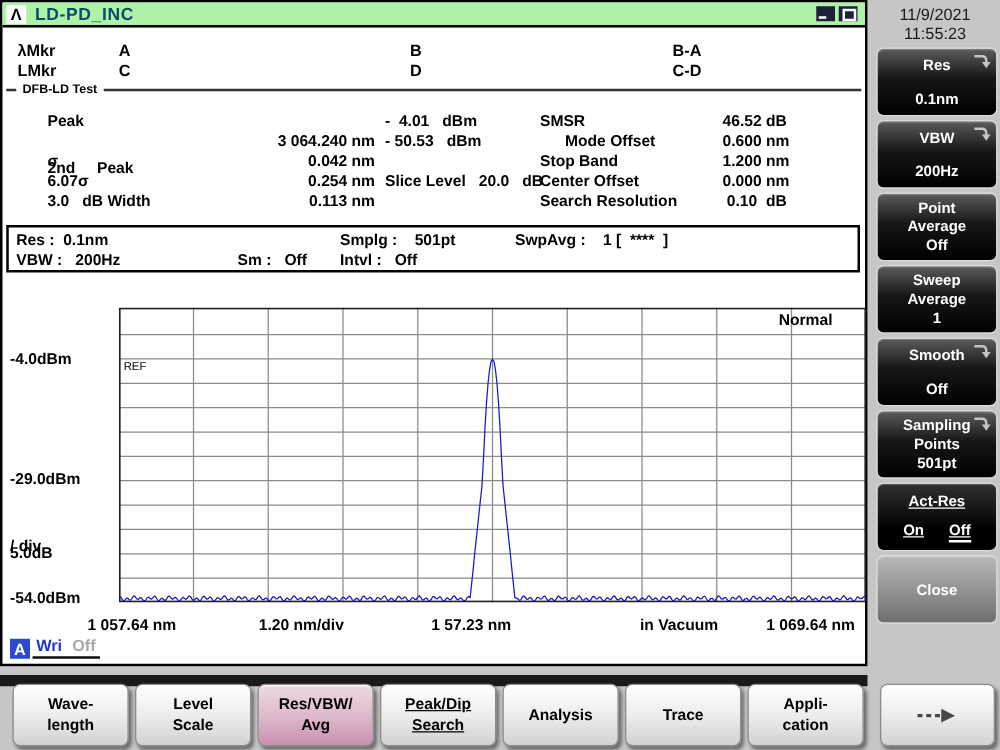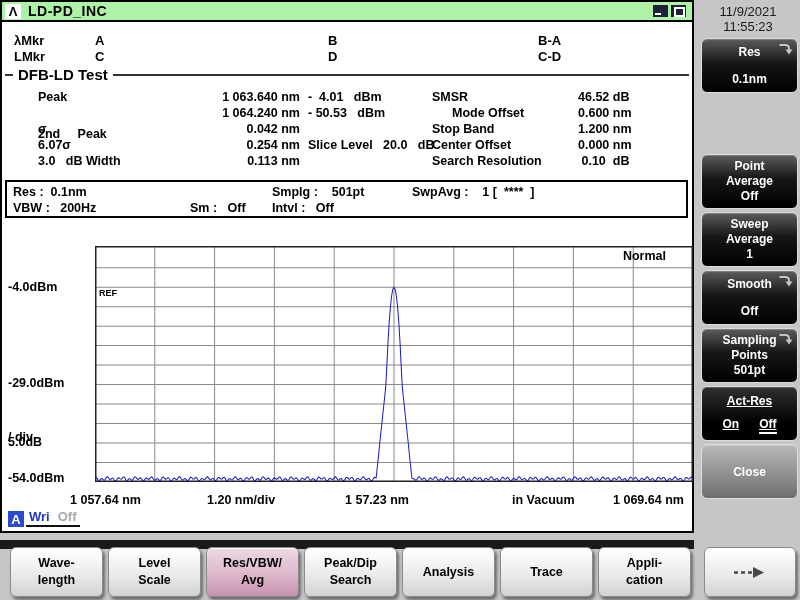--- a/index.html
+++ b/index.html
@@ -4,30 +4,30 @@
 <style>
   html,body{margin:0;padding:0;background:#c6c6c6;}
   .stage{position:relative;width:800px;height:600px;background:#c6c6c6;
          font-family:"Liberation Sans",sans-serif;overflow:hidden;}
   .screen{position:absolute;left:0;top:0;width:694px;height:533px;background:#fff;
           border:2px solid #000;box-sizing:border-box;}
   .titlebar{position:absolute;left:2px;top:2px;width:690px;height:20px;background:#aef2a8;
             border-bottom:2px solid #000;display:flex;align-items:center;box-sizing:border-box;}
   .logo{width:16px;height:15px;background:#fff;margin-left:3px;display:flex;align-items:center;
         justify-content:center;font-weight:bold;font-size:13px;color:#000;}
-  .wtitle{font-weight:bold;font-size:14px;margin-left:7px;color:#000000;letter-spacing:.5px;}
+  .wtitle{font-weight:bold;font-size:14px;margin-left:7px;color:#0c4a6e;letter-spacing:.5px;}
   .winicons{margin-left:auto;margin-right:6px;display:flex;gap:3px;}
   .win-icon{width:15px;height:12px;background:#20203a;position:relative;}
   .win-icon.min::after{content:"";position:absolute;left:2px;bottom:2px;width:6px;height:2px;background:#fff;}
   .win-icon.max::after{content:"";position:absolute;left:3px;top:2px;width:7px;height:6px;border:2px solid #fff;}
   .t{position:absolute;font-weight:bold;font-size:13px;color:#000;white-space:pre;}
   .t12{position:absolute;font-weight:bold;font-size:12.5px;color:#000;white-space:pre;}
   .sep{position:absolute;left:5px;top:66px;width:684px;display:flex;align-items:center;}
   .sep .ln{border-top:2px solid #333;height:0;}
-  .sep .txt{font-weight:bold;font-size:15px;padding:0 5px;white-space:pre;}
+  .sep .txt{font-weight:bold;font-size:10px;padding:0 5px;white-space:pre;}
   .setbox{position:absolute;left:5px;top:180px;width:683px;height:38px;border:2px solid #000;box-sizing:border-box;}
   .plotwrap{position:absolute;left:95px;top:246px;width:598px;height:236px;}
   .sk{position:absolute;left:701px;width:97px;border-radius:6px;border:1px solid #dcdcdc;
       background:linear-gradient(180deg,#5c5c5c 0%,#161616 45%,#000 100%);
       color:#fff;font-weight:bold;font-size:12px;display:flex;flex-direction:column;
       align-items:center;justify-content:center;text-align:center;box-sizing:border-box;
       box-shadow:inset 0 1px 1px rgba(255,255,255,.25);}
   .sk .gap2{height:13px;}
   .sk .ln3{line-height:15px;}
   .sk-arrow{position:absolute;top:3px;right:4px;}
@@ -76,24 +76,23 @@
   <div class="t" style="left:328px;top:49px;">D</div>
   <div class="t" style="left:538px;top:49px;">C-D</div>
 
   <div class="sep">
     <div class="ln" style="width:8px;"></div>
     <div class="txt">DFB-LD Test</div>
     <div class="ln" style="flex:1;"></div>
   </div>
 
   <div class="t12" style="left:38px;top:90px;">Peak</div>
-  <div class="t12" style="left:130px;top:90px;width:170px;text-align:right;">1 063.640 nm</div>
   <div class="t12" style="left:308px;top:90px;">-  4.01   dBm</div>
   <div class="t12" style="left:38px;top:106px;margin-top:21px;">2nd     Peak</div>
-  <div class="t12" style="left:130px;top:106px;width:170px;text-align:right;">1 064.240 nm</div>
+  <div class="t12" style="left:130px;top:106px;width:170px;text-align:right;">3 064.240 nm</div>
   <div class="t12" style="left:308px;top:106px;">- 50.53   dBm</div>
   <div class="t12" style="left:38px;top:122px;">σ</div>
   <div class="t12" style="left:130px;top:122px;width:170px;text-align:right;">0.042 nm</div>
   <div class="t12" style="left:38px;top:138px;">6.07σ</div>
   <div class="t12" style="left:130px;top:138px;width:170px;text-align:right;">0.254 nm</div>
   <div class="t12" style="left:308px;top:138px;">Slice Level   20.0   dB</div>
   <div class="t12" style="left:38px;top:154px;">3.0   dB Width</div>
   <div class="t12" style="left:130px;top:154px;width:170px;text-align:right;">0.113 nm</div>
 
   <div class="t12" style="left:432px;top:90px;">SMSR</div>
@@ -135,21 +134,21 @@
         <line x1="0" y1="99.19999999999996" x2="598" y2="99.19999999999996" stroke="#8a8a8a" stroke-width="1"></line>
         <line x1="0" y1="79.79999999999995" x2="598" y2="79.79999999999995" stroke="#8a8a8a" stroke-width="1"></line>
         <line x1="0" y1="60.399999999999956" x2="598" y2="60.399999999999956" stroke="#8a8a8a" stroke-width="1"></line>
         <line x1="0" y1="40.99999999999996" x2="598" y2="40.99999999999996" stroke="#8a8a8a" stroke-width="1"></line>
         <line x1="0" y1="21.59999999999996" x2="598" y2="21.59999999999996" stroke="#8a8a8a" stroke-width="1"></line>
         <rect x="0.75" y="0.75" width="596.5" height="233.5" fill="none" stroke="#222" stroke-width="1.5"></rect>
         <polyline points="0.0,230.5 1.2,230.1 2.4,231.9 3.6,233.7 4.8,233.4 6.0,231.8 7.2,231.6 8.4,232.9 9.6,233.2 10.8,231.4 12.0,229.7 13.2,230.3 14.4,232.2 15.5,232.6 16.7,231.4 17.9,231.1 19.1,232.8 20.3,233.8 21.5,233.2 22.7,231.2 23.9,230.7 25.1,231.9 26.3,232.3 27.5,230.9 28.7,229.8 29.9,231.0 31.1,233.2 32.3,233.5 33.5,232.2 34.7,231.5 35.9,232.7 37.1,233.5 38.3,232.2 39.5,230.1 40.7,230.0 41.9,231.6 43.1,232.5 44.3,231.5 45.4,230.8 46.6,232.1 47.8,233.8 49.0,233.8 50.2,231.9 51.4,230.8 52.6,231.8 53.8,232.5 55.0,231.4 56.2,229.8 57.4,230.3 58.6,232.4 59.8,233.5 61.0,232.4 62.2,231.5 63.4,232.4 64.6,233.7 65.8,233.0 67.0,230.8 68.2,229.9 69.4,231.2 70.6,232.4 71.8,231.7 73.0,230.6 74.2,231.4 75.3,233.5 76.5,233.8 77.7,232.5 78.9,231.1 80.1,231.6 81.3,232.7 82.5,232.0 83.7,230.1 84.9,229.8 86.1,231.6 87.3,233.2 88.5,232.7 89.7,231.5 90.9,232.0 92.1,233.6 93.3,233.6 94.5,231.6 95.7,230.1 96.9,230.8 98.1,232.2 99.3,231.9 100.5,230.6 101.7,230.7 102.9,232.8 104.1,233.8 105.2,233.1 106.4,231.5 107.6,231.5 108.8,232.7 110.0,232.5 111.2,230.6 112.4,229.6 113.6,230.9 114.8,232.8 116.0,232.8 117.2,231.5 118.4,231.6 119.6,233.3 120.8,233.8 122.0,232.4 123.2,230.5 124.4,230.6 125.6,231.9 126.8,232.1 128.0,230.7 129.2,230.2 130.4,231.9 131.6,233.8 132.8,233.5 134.0,231.9 135.1,231.5 136.3,232.7 137.5,233.0 138.7,231.3 139.9,229.7 141.1,230.3 142.3,232.2 143.5,232.7 144.7,231.6 145.9,231.2 147.1,232.8 148.3,233.8 149.5,233.2 150.7,231.1 151.9,230.5 153.1,231.7 154.3,232.3 155.5,231.0 156.7,229.9 157.9,231.1 159.1,233.3 160.3,233.7 161.5,232.3 162.7,231.5 163.9,232.5 165.0,233.4 166.2,232.1 167.4,230.1 168.6,229.9 169.8,231.6 171.0,232.6 172.2,231.8 173.4,231.0 174.6,232.1 175.8,233.8 177.0,233.8 178.2,231.8 179.4,230.7 180.6,231.5 181.8,232.4 183.0,231.5 184.2,229.9 185.4,230.4 186.6,232.5 187.8,233.7 189.0,232.6 190.2,231.5 191.4,232.3 192.6,233.5 193.8,232.9 194.9,230.7 196.1,229.8 197.3,231.1 198.5,232.4 199.7,231.9 200.9,230.8 202.1,231.5 203.3,233.5 204.5,233.8 205.7,232.5 206.9,231.0 208.1,231.4 209.3,232.5 210.5,232.0 211.7,230.2 212.9,229.8 214.1,231.7 215.3,233.4 216.5,232.9 217.7,231.6 218.9,231.9 220.1,233.4 221.3,233.5 222.5,231.5 223.7,229.9 224.8,230.6 226.0,232.1 227.2,232.0 228.4,230.8 229.6,230.8 230.8,232.8 232.0,233.8 233.2,233.2 234.4,231.4 235.6,231.3 236.8,232.5 238.0,232.5 239.2,230.7 240.4,229.6 241.6,230.9 242.8,232.9 244.0,233.0 245.2,231.7 246.4,231.6 247.6,233.2 248.8,233.8 250.0,232.4 251.2,230.4 252.4,230.4 253.6,231.8 254.7,232.2 255.9,230.9 257.1,230.4 258.3,232.0 259.5,233.8 260.7,233.6 261.9,231.9 263.1,231.3 264.3,232.4 265.5,232.9 266.7,231.3 267.9,229.7 269.1,230.3 270.3,232.3 271.5,232.9 272.7,231.9 273.9,231.3 275.1,232.7 276.3,233.8 277.5,233.2 278.7,231.0 279.9,230.3 281.1,231.2 282.3,220.0 283.5,208.8 284.6,197.6 285.8,186.5 287.0,175.3 288.2,164.1 289.4,152.9 290.6,141.8 291.8,119.6 293.0,95.6 294.2,76.0 295.4,60.7 296.6,49.8 297.8,43.2 299.0,41.0 300.2,43.2 301.4,49.8 302.6,60.7 303.8,76.0 305.0,95.6 306.2,119.6 307.4,141.8 308.6,152.9 309.8,164.1 311.0,175.3 312.2,186.5 313.4,197.6 314.5,208.8 315.7,220.0 316.9,231.2 318.1,231.5 319.3,232.1 320.5,233.3 321.7,232.8 322.9,230.7 324.1,229.7 325.3,231.0 326.5,232.5 327.7,232.1 328.9,231.0 330.1,231.5 331.3,233.5 332.5,233.8 333.7,232.5 334.9,230.8 336.1,231.2 337.3,232.3 338.5,232.0 339.7,230.3 340.9,229.9 342.1,231.8 343.3,233.5 344.4,233.1 345.6,231.7 346.8,231.9 348.0,233.3 349.2,233.4 350.4,231.5 351.6,229.8 352.8,230.5 354.0,232.1 355.2,232.2 356.4,231.0 357.6,231.0 358.8,232.8 360.0,233.8 361.2,233.2 362.4,231.3 363.6,231.1 364.8,232.3 366.0,232.4 367.2,230.7 368.4,229.6 369.6,230.9 370.8,233.0 372.0,233.2 373.2,231.9 374.3,231.6 375.5,233.0 376.7,233.8 377.9,232.3 379.1,230.3 380.3,230.2 381.5,231.8 382.7,232.3 383.9,231.1 385.1,230.5 386.3,232.1 387.5,233.8 388.7,233.7 389.9,231.9 391.1,231.2 392.3,232.2 393.5,232.8 394.7,231.3 395.9,229.7 397.1,230.3 398.3,232.3 399.5,233.1 400.7,232.1 401.9,231.4 403.1,232.6 404.2,233.8 405.4,233.1 406.6,230.9 407.8,230.1 409.0,231.4 410.2,232.3 411.4,231.3 412.6,230.3 413.8,231.3 415.0,233.4 416.2,233.8 417.4,232.4 418.6,231.3 419.8,232.1 421.0,233.0 422.2,232.0 423.4,230.0 424.6,229.8 425.8,231.6 427.0,232.9 428.2,232.2 429.4,231.3 430.6,232.1 431.8,233.8 433.0,233.7 434.1,231.7 435.3,230.3 436.5,231.1 437.7,232.3 438.9,231.6 440.1,230.2 441.3,230.5 442.5,232.7 443.7,233.8 444.9,232.9 446.1,231.5 447.3,231.9 448.5,233.1 449.7,232.7 450.9,230.6 452.1,229.6 453.3,230.9 454.5,232.6 455.7,232.3 456.9,231.2 458.1,231.6 459.3,233.4 460.5,233.8 461.7,232.5 462.9,230.7 464.0,230.9 465.2,232.2 466.4,232.0 467.6,230.4 468.8,230.0 470.0,231.8 471.2,233.6 472.4,233.2 473.6,231.8 474.8,231.7 476.0,233.1 477.2,233.3 478.4,231.4 479.6,229.7 480.8,230.4 482.0,232.1 483.2,232.4 484.4,231.2 485.6,231.1 486.8,232.8 488.0,233.8 489.2,233.2 490.4,231.2 491.6,230.9 492.8,232.1 493.9,232.3 495.1,230.8 496.3,229.7 497.5,231.0 498.7,233.1 499.9,233.4 501.1,232.0 502.3,231.6 503.5,232.9 504.7,233.7 505.9,232.2 507.1,230.2 508.3,230.1 509.5,231.7 510.7,232.4 511.9,231.3 513.1,230.7 514.3,232.1 515.5,233.8 516.7,233.8 517.9,231.9 519.1,231.0 520.3,232.0 521.5,232.6 522.7,231.3 523.8,229.7 525.0,230.3 526.2,232.4 527.4,233.3 528.6,232.3 529.8,231.5 531.0,232.5 532.2,233.8 533.4,233.0 534.6,230.8 535.8,230.0 537.0,231.3 538.2,232.3 539.4,231.5 540.6,230.4 541.8,231.3 543.0,233.5 544.2,233.8 545.4,232.5 546.6,231.2 547.8,231.8 549.0,232.8 550.2,232.0 551.4,230.1 552.6,229.8 553.7,231.6 554.9,233.1 556.1,232.5 557.3,231.4 558.5,232.1 559.7,233.7 560.9,233.7 562.1,231.6 563.3,230.2 564.5,230.9 565.7,232.2 566.9,231.8 568.1,230.4 569.3,230.6 570.5,232.7 571.7,233.8 572.9,233.0 574.1,231.5 575.3,231.7 576.5,232.9 577.7,232.6 578.9,230.6 580.1,229.6 581.3,230.9 582.5,232.7 583.6,232.6 584.8,231.4 586.0,231.6 587.2,233.4 588.4,233.8 589.6,232.5 590.8,230.6 592.0,230.7 593.2,232.0 594.4,232.0 595.6,230.6 596.8,230.1 598.0,231.9" fill="none" stroke="#1818c8" stroke-width="1" stroke-linejoin="round"></polyline>
       </svg>
   </div>
   <div class="t12" style="left:576px;top:249px;width:90px;text-align:right;">Normal</div>
-  <div style="position:absolute;left:99px;top:288px;font-weight:bold;font-size:9px;">REF</div>
+  <div style="position:absolute;left:99px;top:288px;font-weight:normal;font-size:9px;">REF</div>
   <div class="t12" style="left:8px;top:280px;">-4.0dBm</div>
   <div class="t12" style="left:8px;top:376px;">-29.0dBm</div>
   <div class="t12" style="left:8px;top:414px;margin-top:21px;">5.0dB</div>
   <div class="t12" style="left:8px;top:430px;">/ div</div>
   <div class="t12" style="left:8px;top:471px;">-54.0dBm</div>
   <div class="t12" style="left:70px;top:493px;">1 057.64 nm</div>
   <div class="t12" style="left:207px;top:493px;">1.20 nm/div</div>
   <div class="t12" style="left:345px;top:493px;">1 57.23 nm</div>
   <div class="t12" style="left:512px;top:493px;">in Vacuum</div>
   <div class="t12" style="left:613px;top:493px;">1 069.64 nm</div>
@@ -170,20 +169,29 @@
   <div class="sk" style="top:38px;height:55px;">
     <svg class="sk-arrow" width="15" height="13">
         <path d="M1.5 3 H7.5 Q11 3 11 6.5 V8" stroke="#c4c4c4" stroke-width="2" fill="none"></path>
         <polygon points="7.5,7.5 14.5,7.5 11,12.5" fill="#c4c4c4"></polygon>
       </svg>
     <div>Res</div>
     <div class="gap2"></div>
     <div>0.1nm</div>
   </div>
 
+  <div class="sk" style="top:96px;height:55px;">
+    <svg class="sk-arrow" width="15" height="13">
+        <path d="M1.5 3 H7.5 Q11 3 11 6.5 V8" stroke="#c4c4c4" stroke-width="2" fill="none"></path>
+        <polygon points="7.5,7.5 14.5,7.5 11,12.5" fill="#c4c4c4"></polygon>
+      </svg>
+    <div>VBW</div>
+    <div class="gap2"></div>
+    <div>200Hz</div>
+  </div>
 
   <div class="sk" style="top:154px;height:55px;">
     <div class="ln3">Point</div>
     <div class="ln3">Average</div>
     <div class="ln3">Off</div>
   </div>
 
   <div class="sk" style="top:212px;height:55px;">
     <div class="ln3">Sweep</div>
     <div class="ln3">Average</div>
@@ -227,21 +235,21 @@
     <div>length</div>
   </div>
   <div class="fk sel" style="left:206px;">
     <div>Res/VBW/</div>
     <div>Avg</div>
   </div>
   <div class="fk" style="left:108px;">
     <div>Level</div>
     <div>Scale</div>
   </div>
-  <div class="fk" style="left:304px;">
+  <div class="fk" style="left:304px;text-decoration:underline;">
     <div>Peak/Dip</div>
     <div>Search</div>
   </div>
   <div class="fk" style="left:402px;">
     <div>Analysis</div>
   </div>
   <div class="fk" style="left:500px;">
     <div>Trace</div>
   </div>
   <div class="fk" style="left:598px;">

